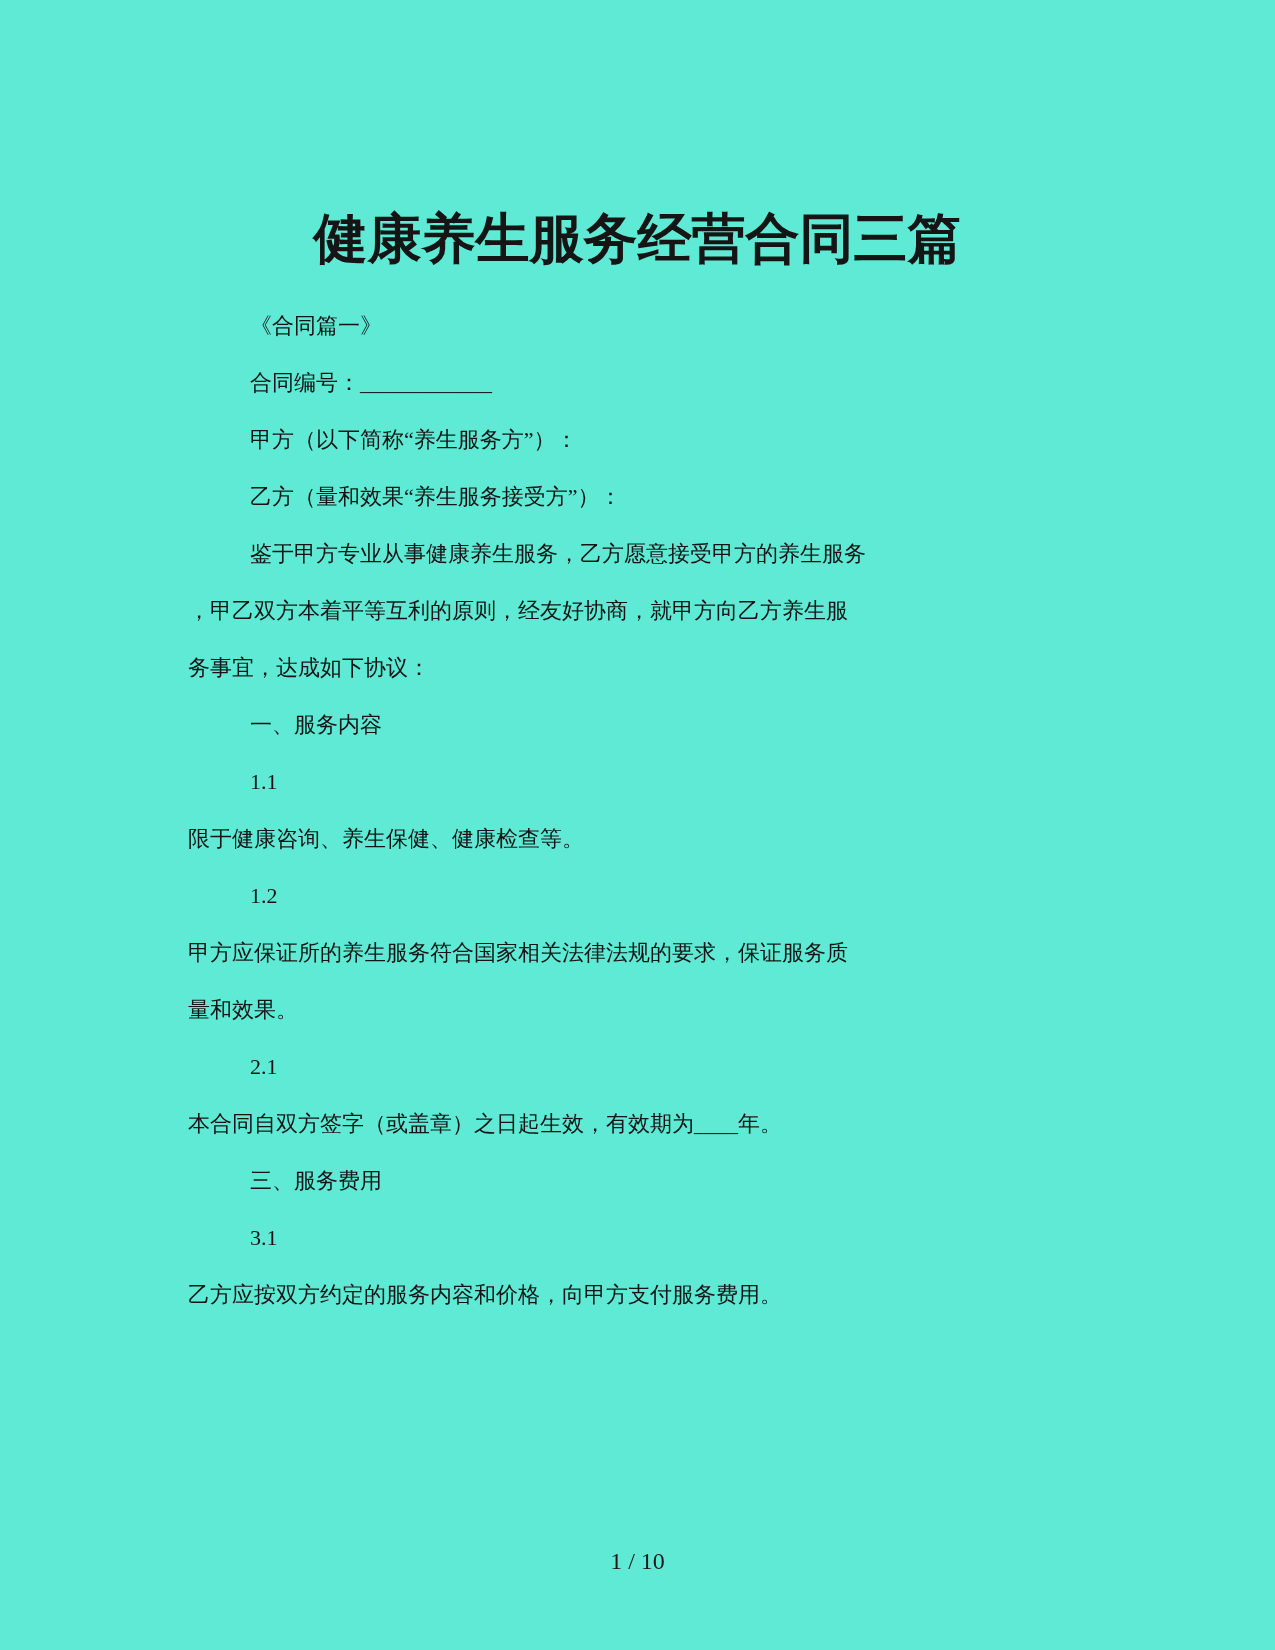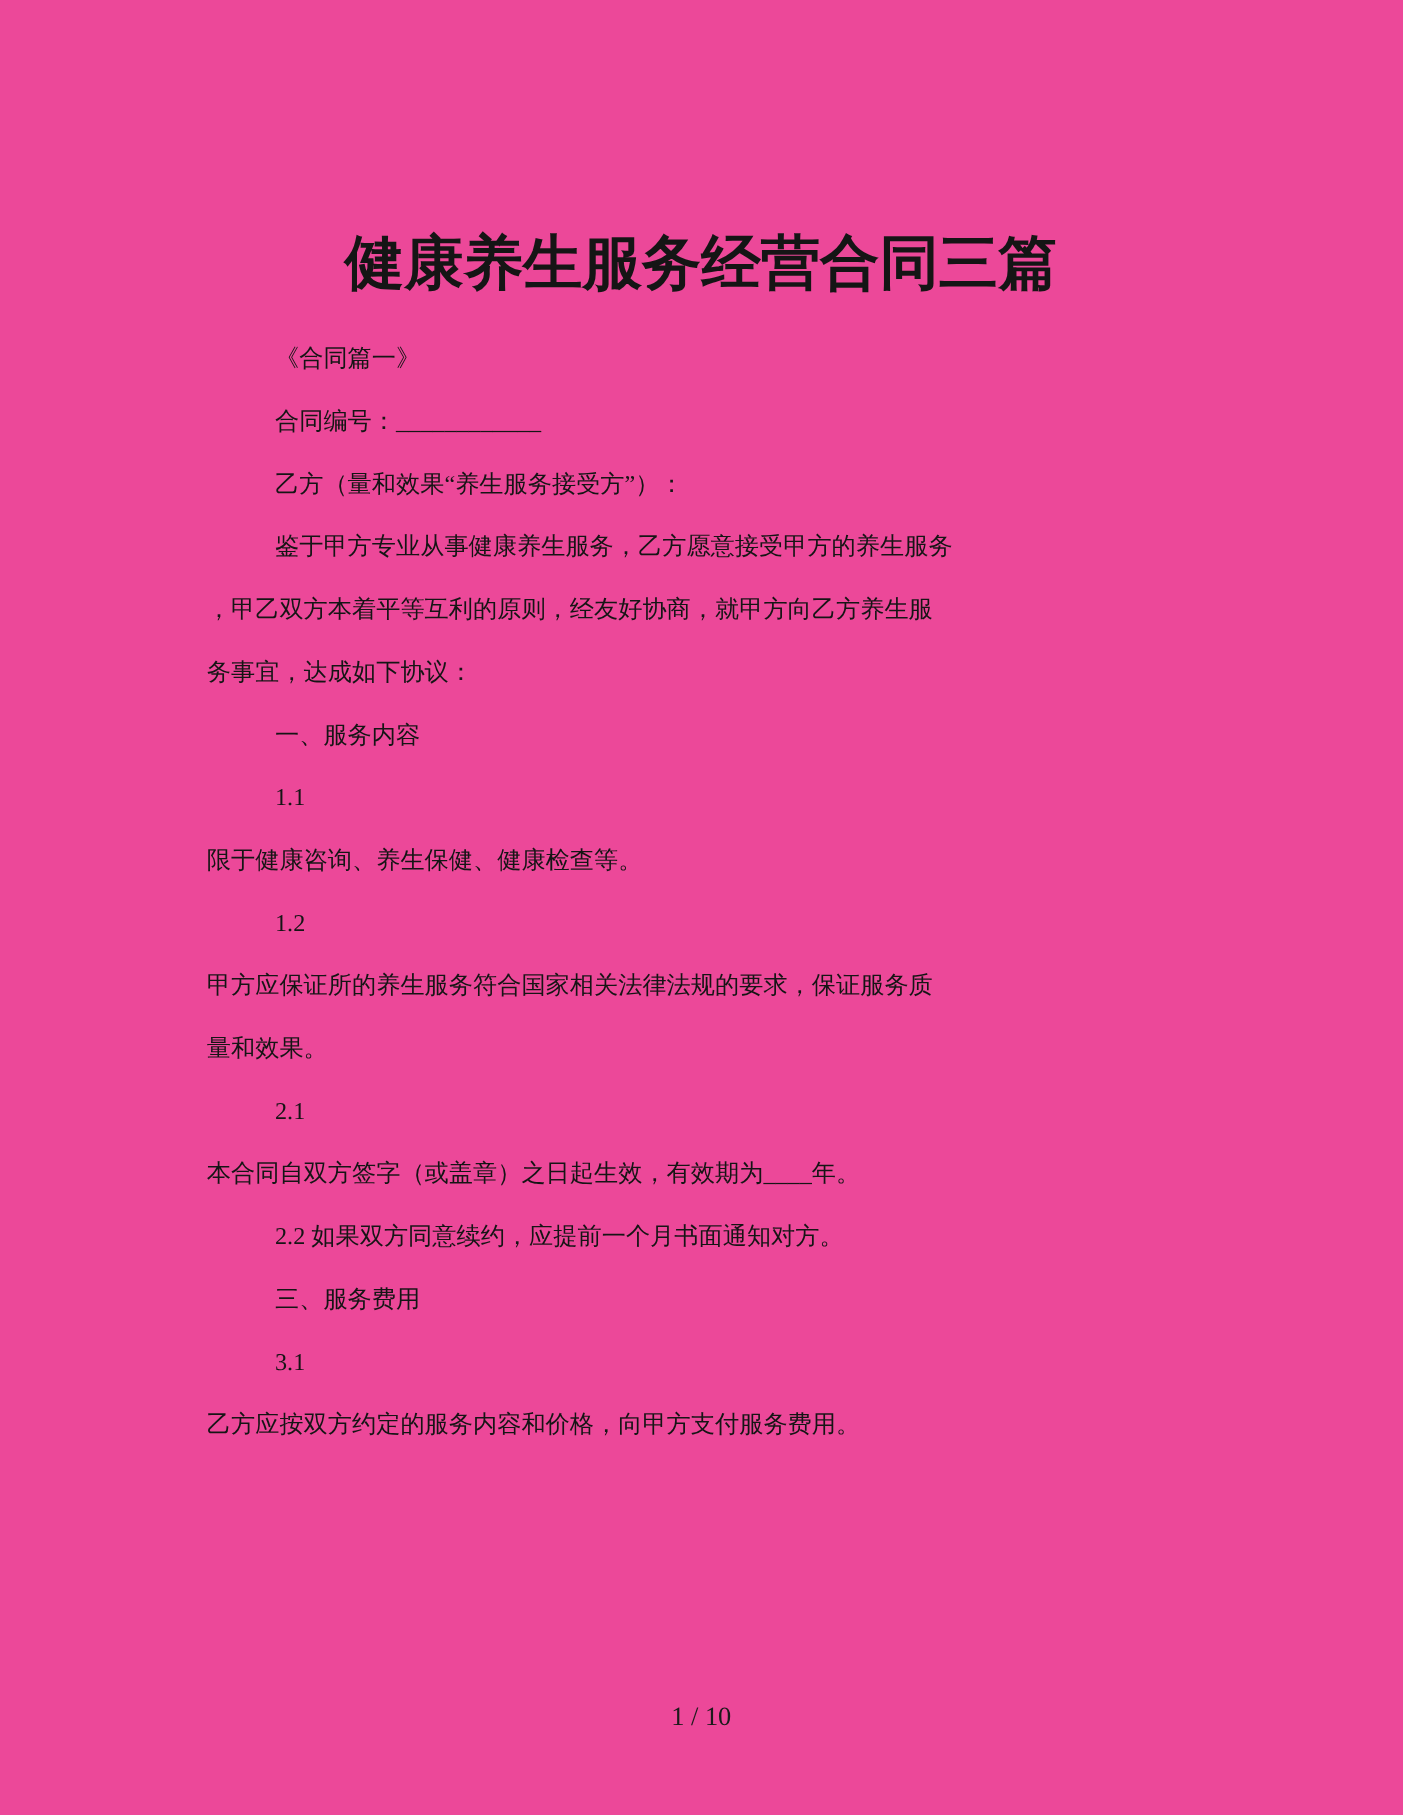--- a/index.html
+++ b/index.html
@@ -6,21 +6,21 @@
   html, body {
     margin: 0;
     padding: 0;
     background: #ffffff;
   }
   .page {
     position: relative;
     width: 1275px;
     height: 1650px;
     margin: 0 auto;
-    background: #ec4899;
+    background: #5eead4;
     overflow: hidden;
     font-family: "Liberation Serif", "DejaVu Serif", serif;
     color: #151515;
   }
   .doc-title {
     position: absolute;
     left: 0;
     right: 0;
     top: 170px;
     height: 66px;
@@ -62,32 +62,32 @@
 </style>
 </head>
 <body>
 
 <div class="page">
   <h1 class="doc-title">健康养生服务经营合同三篇</h1>
 
   <div class="doc-body">
       <div class="line indent">《合同篇一》</div>
       <div class="line indent">合同编号：____________</div>
+      <div class="line indent">甲方（以下简称“养生服务方”）：</div>
       <div class="line indent">乙方（量和效果“养生服务接受方”）：</div>
       <div class="line indent">鉴于甲方专业从事健康养生服务，乙方愿意接受甲方的养生服务</div>
       <div class="line">，甲乙双方本着平等互利的原则，经友好协商，就甲方向乙方养生服</div>
       <div class="line">务事宜，达成如下协议：</div>
       <div class="line indent">一、服务内容</div>
       <div class="line indent">1.1</div>
       <div class="line">限于健康咨询、养生保健、健康检查等。</div>
       <div class="line indent">1.2</div>
       <div class="line">甲方应保证所的养生服务符合国家相关法律法规的要求，保证服务质</div>
       <div class="line">量和效果。</div>
       <div class="line indent">2.1</div>
       <div class="line">本合同自双方签字（或盖章）之日起生效，有效期为____年。</div>
-      <div class="line indent">2.2 如果双方同意续约，应提前一个月书面通知对方。</div>
       <div class="line indent">三、服务费用</div>
       <div class="line indent">3.1</div>
       <div class="line">乙方应按双方约定的服务内容和价格，向甲方支付服务费用。</div>
     </div>
 
   <div class="page-footer">1 / 10</div>
 </div>
 
 </body></html>

